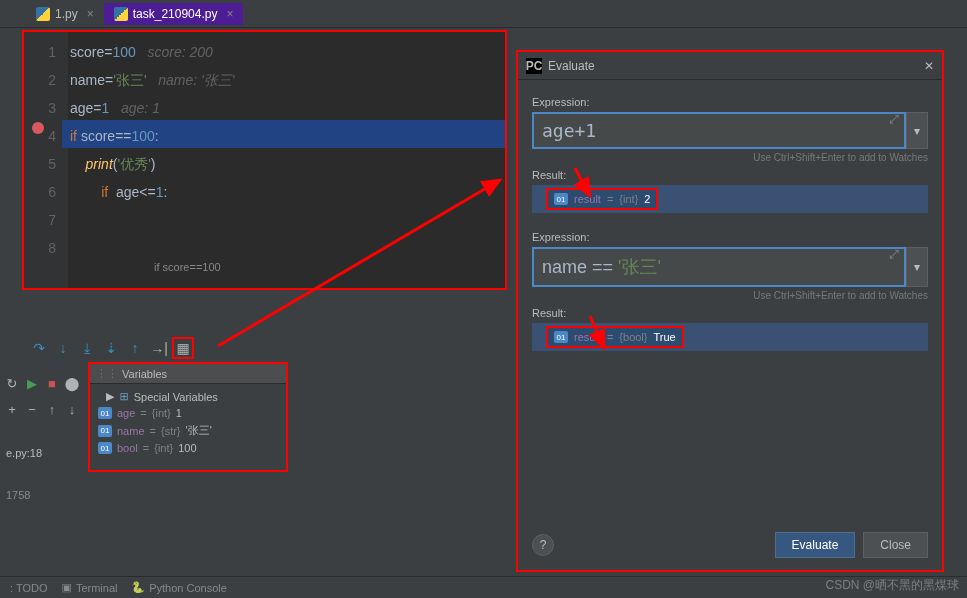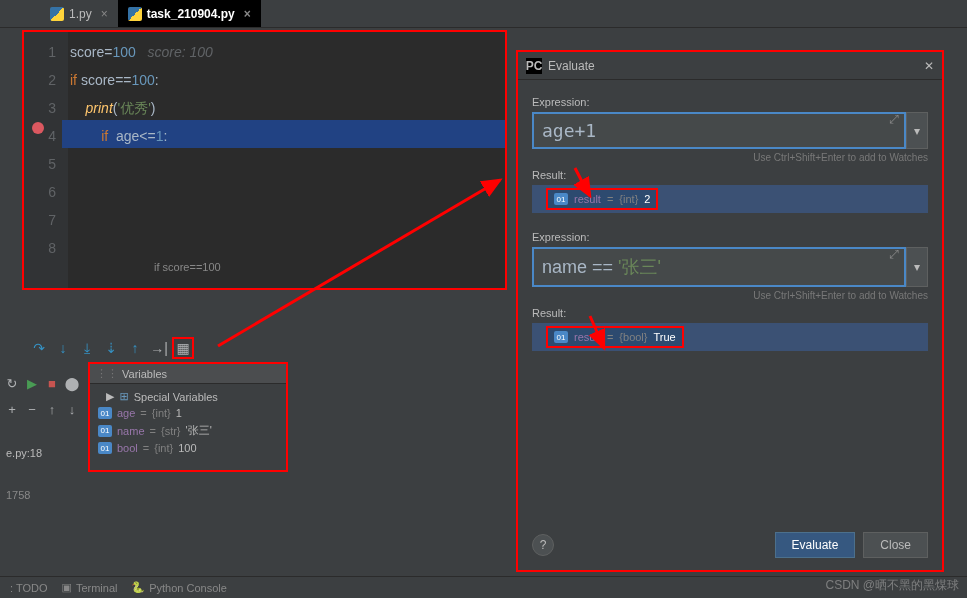--- a/index.html
+++ b/index.html
@@ -1,21 +1,21 @@
 <!DOCTYPE html>
 <html><head>
 <meta charset="utf-8">
 <style>
 * { margin: 0; padding: 0; box-sizing: border-box; font-family: "Segoe UI", Arial, sans-serif; }
 body { background: #3c3f41; color: #bbbbbb; font-size: 12px; width: 967px; height: 598px; overflow: hidden; position: relative; }
 
 
-.tabs { background: #3c3f41; height: 28px; display: flex; border-bottom: 1px solid #2b2b2b; padding-left: 40px; }
+.tabs { background: #3c3f41; height: 28px; display: flex; align-items: center; border-bottom: 1px solid #2b2b2b; padding-left: 26px; }
 .tab { padding: 4px 10px; color: #bbb; display: flex; align-items: center; gap: 5px; }
-.tab.active { background: #000000; color: #fff; font-weight: bold; }
+.tab.active { background: #4c1d95; color: #fff; }
 .tab .close { color: #888; margin-left: 4px; }
 .py-icon { width: 14px; height: 14px; background: linear-gradient(135deg,#3572A5 50%,#FFD43B 50%); border-radius: 2px; display:inline-block;}
 
 
 .editor-wrap { display: flex; border: 2px solid red; position: absolute; left: 22px; top: 30px; width: 485px; height: 260px; background: #2b2b2b; }
 .editor { display: flex; flex: 1; font-family: "Consolas", monospace; font-size: 14px; }
 .gutter { width: 44px; background: #313335; text-align: right; color: #606366; padding-right: 12px; padding-top: 6px; line-height: 28px; }
 .code { flex: 1; padding-top: 6px; line-height: 28px; position: relative; }
 .bp { position: absolute; left: -36px; top: 90px; width: 12px; height: 12px; background: #db5860; border-radius: 50%; }
 .line-hl { position:absolute; left:-6px; top:88px; right:0; height:28px; background:#214283; z-index:0;}
@@ -108,21 +108,23 @@
         <div>3</div>
         <div>4</div>
         <div>5</div>
         <div>6</div>
         <div>7</div>
         <div>8</div>
     </div>
     <div class="code">
       <div class="line-hl"></div>
       <div class="bp"></div>
-      <div class="code-line"><span class="ident">score=</span><span class="num">100</span><span>   </span><span class="hint">score: 100</span></div>
+      <div class="code-line"><span class="ident">score=</span><span class="num">100</span><span>   </span><span class="hint">score: 200</span></div>
+      <div class="code-line"><span class="ident">name=</span><span class="str">'张三'</span><span>   </span><span class="hint">name: '张三'</span></div>
+      <div class="code-line"><span class="ident">age=</span><span class="num">1</span><span>   </span><span class="hint">age: 1</span></div>
       <div class="code-line"><span class="kw">if </span><span class="ident">score==</span><span class="num">100</span><span class="ident">:</span></div>
       <div class="code-line"><span>    </span><span class="fn">print</span><span class="ident">(</span><span class="str">'优秀'</span><span class="ident">)</span></div>
       <div class="code-line"><span>        </span><span class="kw">if </span><span class="ident"> age&lt;=</span><span class="num">1</span><span class="ident">:</span></div>
       <div class="breadcrumb">if score==100</div>
     </div>
   </div>
 </div>
 
 <div class="debug-toolbar">
   <div class="tbtn blue">↷</div>

